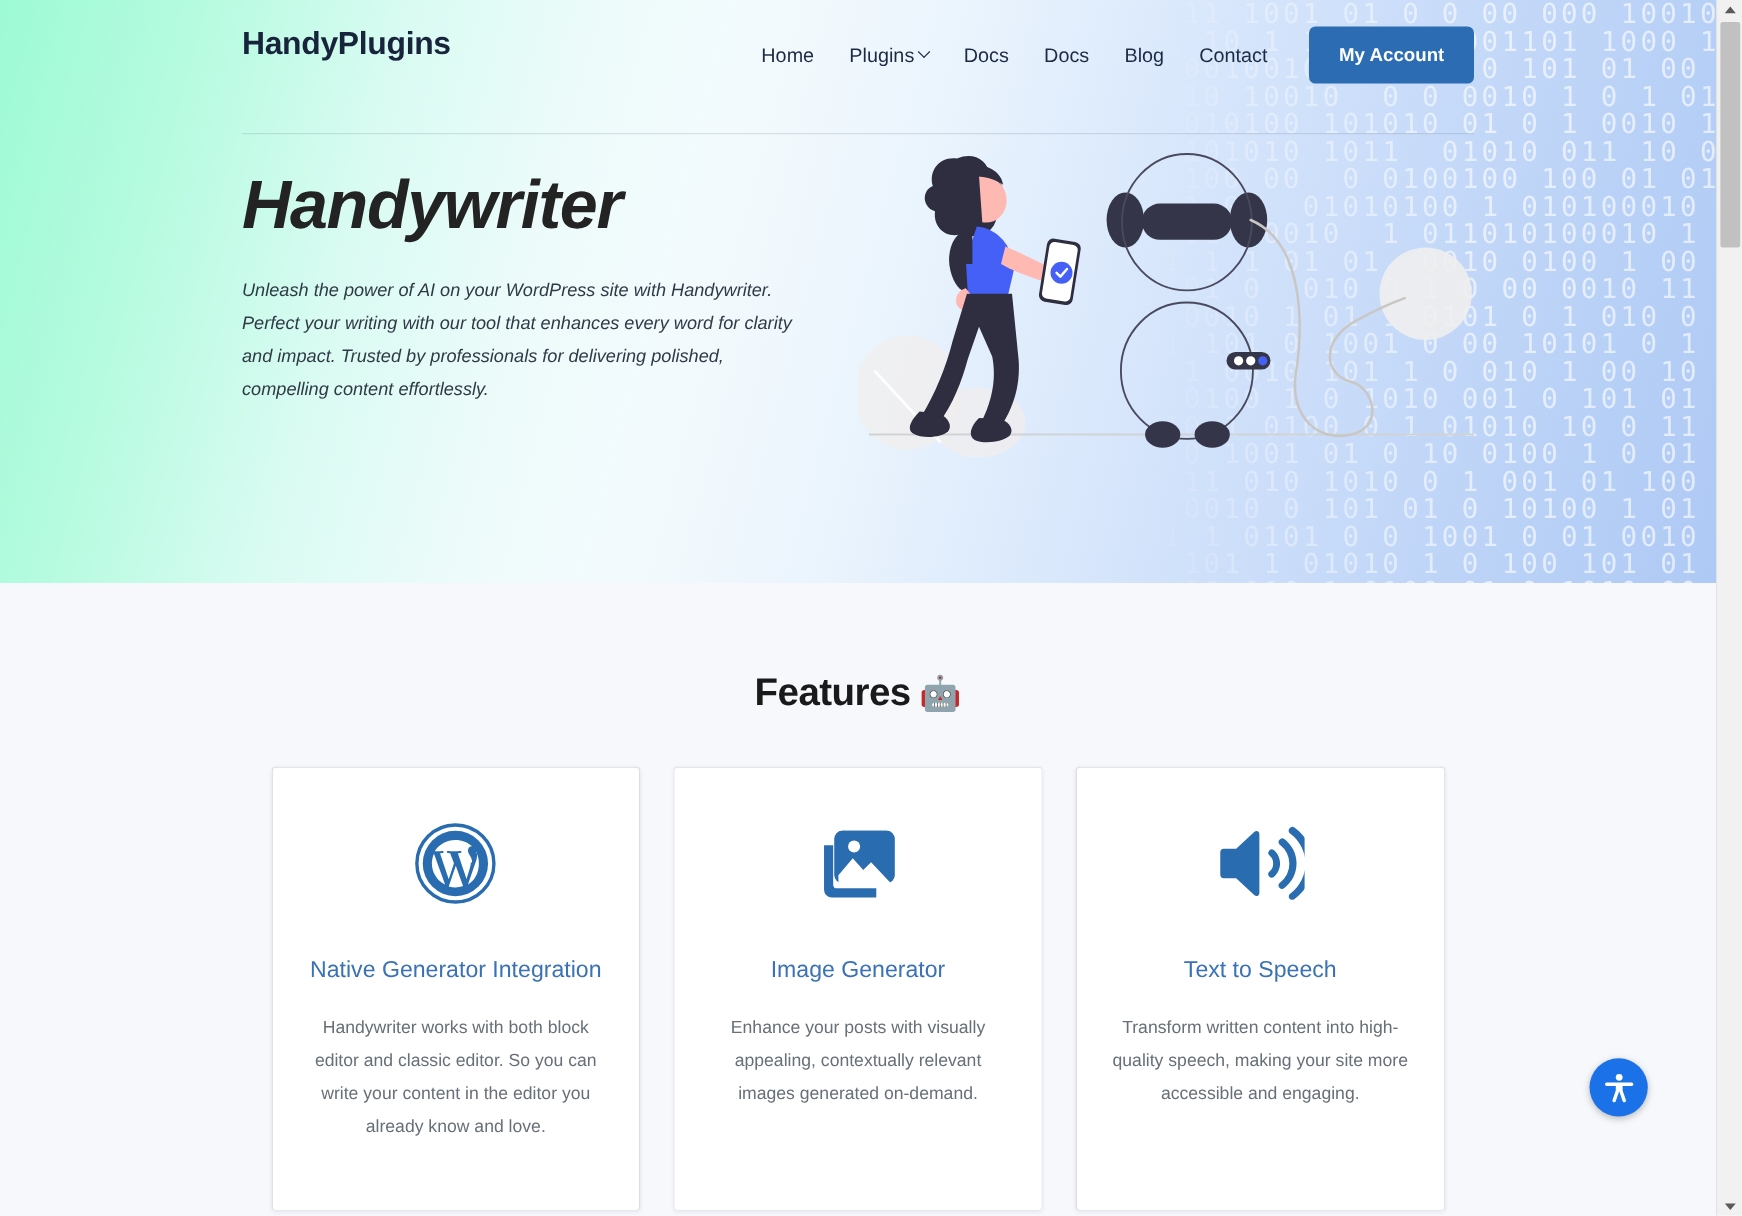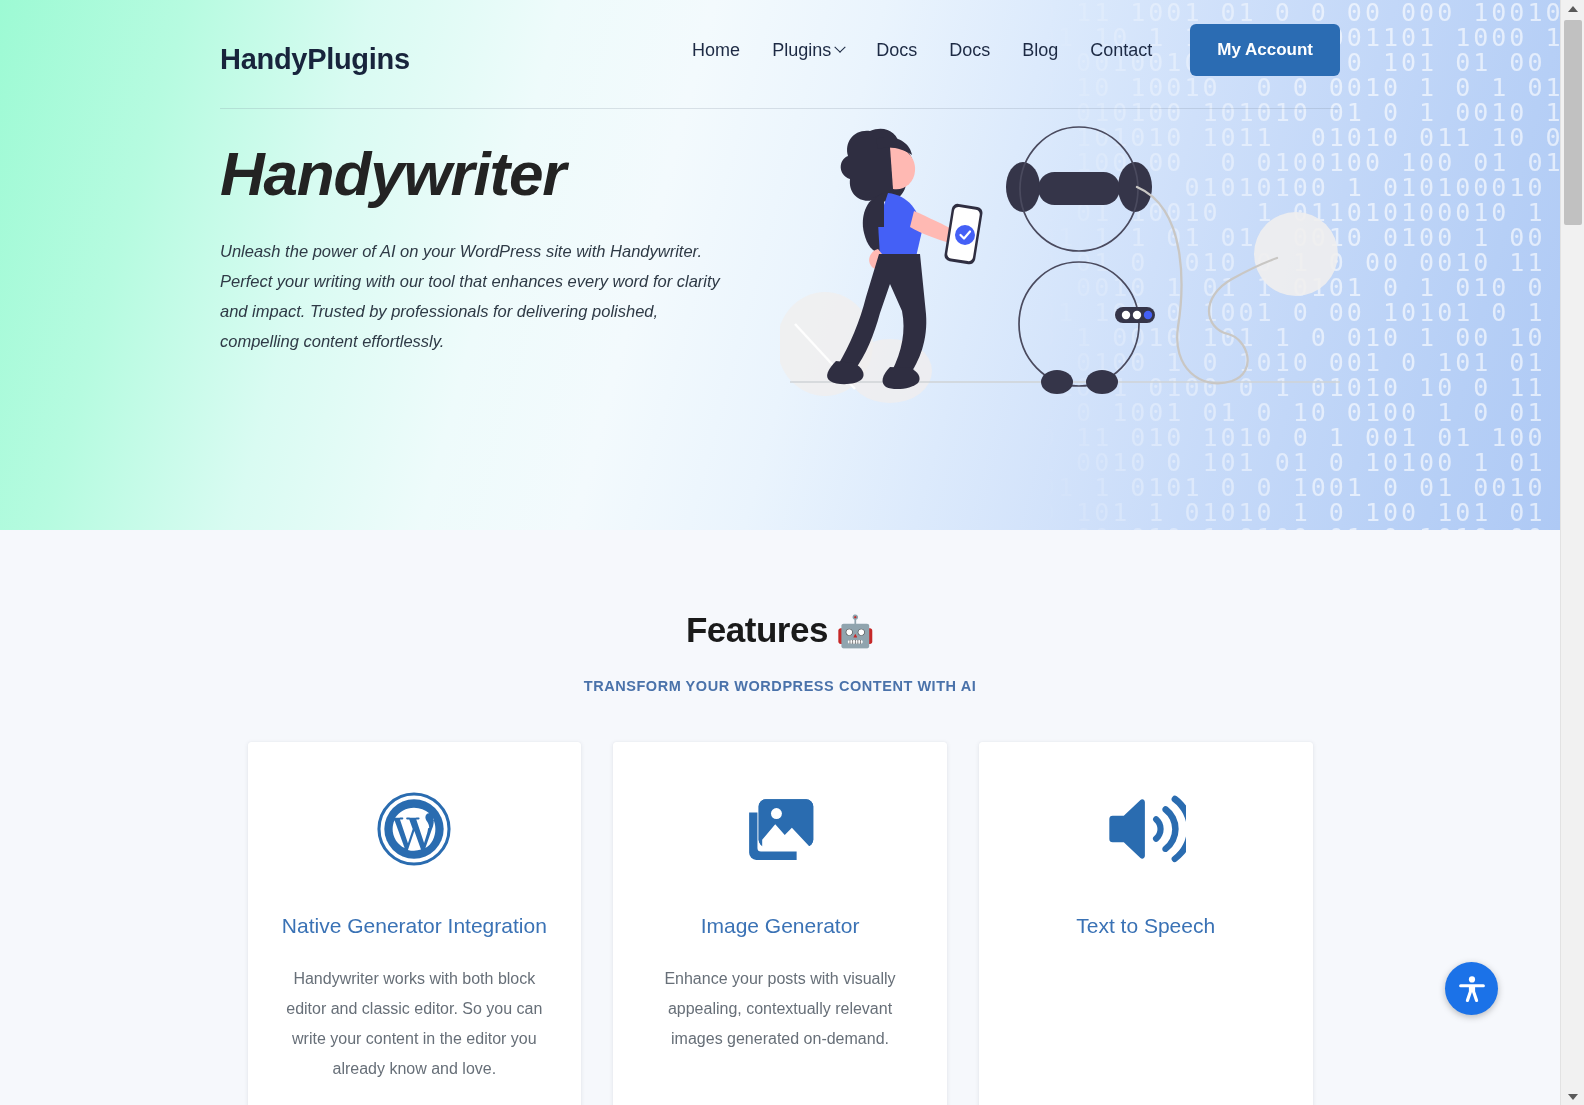--- a/index.html
+++ b/index.html
@@ -61,24 +61,24 @@
   }
 
   
   #site-header {
     position: relative;
     z-index: 5;
     width: 1120px;
     margin: 0 auto;
     padding-top: 24px;
     display: flex;
-    align-items: flex-end;
+    align-items: flex-start;
     justify-content: space-between;
     border-bottom: 1px solid rgba(120,130,150,0.22);
-    padding-bottom: 32px;
+    padding-bottom: 45px;
   }
   #brand {
     font-size: 29px;
     font-weight: 700;
     color: #18243c;
     letter-spacing: -0.3px;
   }
   #primary-nav {
     display: flex;
     align-items: center;
@@ -370,21 +370,20 @@
           <path d="M110 268 C102 276 100 284 106 288 C114 292 132 290 138 284 C142 279 138 272 130 269 Z" fill="#2f2e41"></path>
         </svg>
       </div>
     </div>
   </section>
 
   <section id="features">
     <h2 id="features-title">
       <span>Features</span><span class="emoji">🤖</span>
     </h2>
-    <div id="features-sub">TRANSFORM YOUR WORDPRESS CONTENT WITH AI</div>
 
     <div id="feature-cards">
 
       <article class="feature-card">
         <div class="card-icon">
           <svg width="76" height="76" viewBox="0 0 64 64">
             <circle cx="32" cy="32" r="29.5" fill="none" stroke="#2a6cb0" stroke-width="2.6"></circle>
             <circle cx="32" cy="32" r="25" fill="#2a6cb0"></circle>
             <path d="M14 32c0 7.1 4.1 13.2 10.1 16.1L15.6 24.6C14.6 26.9 14 29.4 14 32z" fill="#ffffff"></path>
             <path d="M44.8 31.1c0-2.2-.8-3.7-1.5-4.9-.9-1.5-1.7-2.7-1.7-4.2 0-1.6 1.2-3.2 3-3.2h.2C41.5 15.9 37 14 32 14c-6.6 0-12.5 3.4-15.9 8.6h1.2c1.9 0 4.9-.2 4.9-.2 1-.1 1.1 1.4.1 1.5 0 0-1 .1-2.1.2l6.7 19.9 4-12.1-2.9-7.8c-1-.1-1.9-.2-1.9-.2-1-.1-.9-1.6.1-1.5 0 0 3 .2 4.8.2 1.9 0 4.9-.2 4.9-.2 1-.1 1.1 1.4.1 1.5 0 0-1 .1-2.1.2l6.6 19.7 1.9-6.1c.9-2.7 1.4-4.6 1.4-6.3z" fill="#ffffff"></path>
@@ -414,20 +413,21 @@
       <article class="feature-card">
         <div class="card-icon">
           <svg width="80" height="76" viewBox="0 0 72 64" fill="#2a6cb0">
             <path d="M31 6 16 20H6a3 3 0 0 0-3 3v18a3 3 0 0 0 3 3h10l15 14c1.6 1.5 4 .3 4-1.9V7.9C35 5.7 32.6 4.5 31 6z"></path>
             <path d="M43 21.5a2.8 2.8 0 0 1 4-.3c3.1 2.7 4.9 6.6 4.9 10.8s-1.8 8.1-4.9 10.8a2.8 2.8 0 1 1-3.7-4.2 8.7 8.7 0 0 0 3-6.6 8.7 8.7 0 0 0-3-6.6 2.8 2.8 0 0 1-.3-3.9z"></path>
             <path d="M51.5 12.5a2.8 2.8 0 0 1 3.9-.5 25 25 0 0 1 0 40 2.8 2.8 0 1 1-3.4-4.4 19.4 19.4 0 0 0 0-30.7 2.8 2.8 0 0 1-.5-4.4z"></path>
             <path d="M59.8 3.2a2.8 2.8 0 0 1 3.9-.6A36 36 0 0 1 63.7 61a2.8 2.8 0 1 1-3.3-4.5 30.4 30.4 0 0 0 0-48.8 2.8 2.8 0 0 1-.6-4.5z"></path>
           </svg>
         </div>
         <h3 class="card-title">Text to Speech</h3>
+        <p class="card-desc">Transform written content into high-quality speech, making your site more accessible and engaging.</p>
       </article>
     </div>
   </section>
 
   <div id="a11y-widget">
     <svg width="32" height="32" viewBox="0 0 32 32" fill="#ffffff">
       <circle cx="16" cy="6.4" r="3.1"></circle>
       <path d="M4.6 11.2h22.8a1.5 1.5 0 0 1 0 3h-8.3v4.1l2.9 8.4a1.6 1.6 0 1 1-3 1l-3-8.6-3 8.6a1.6 1.6 0 1 1-3-1l2.9-8.4v-4.1H4.6a1.5 1.5 0 0 1 0-3z"></path>
     </svg>
   </div>

